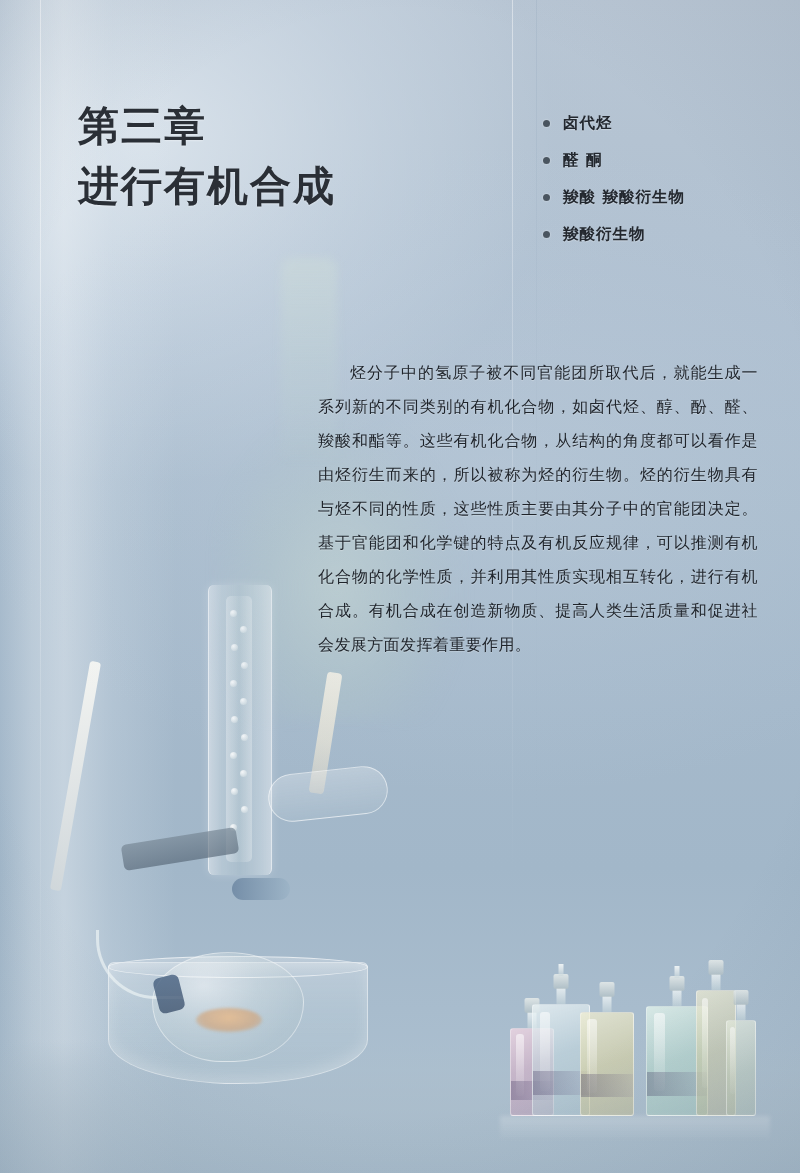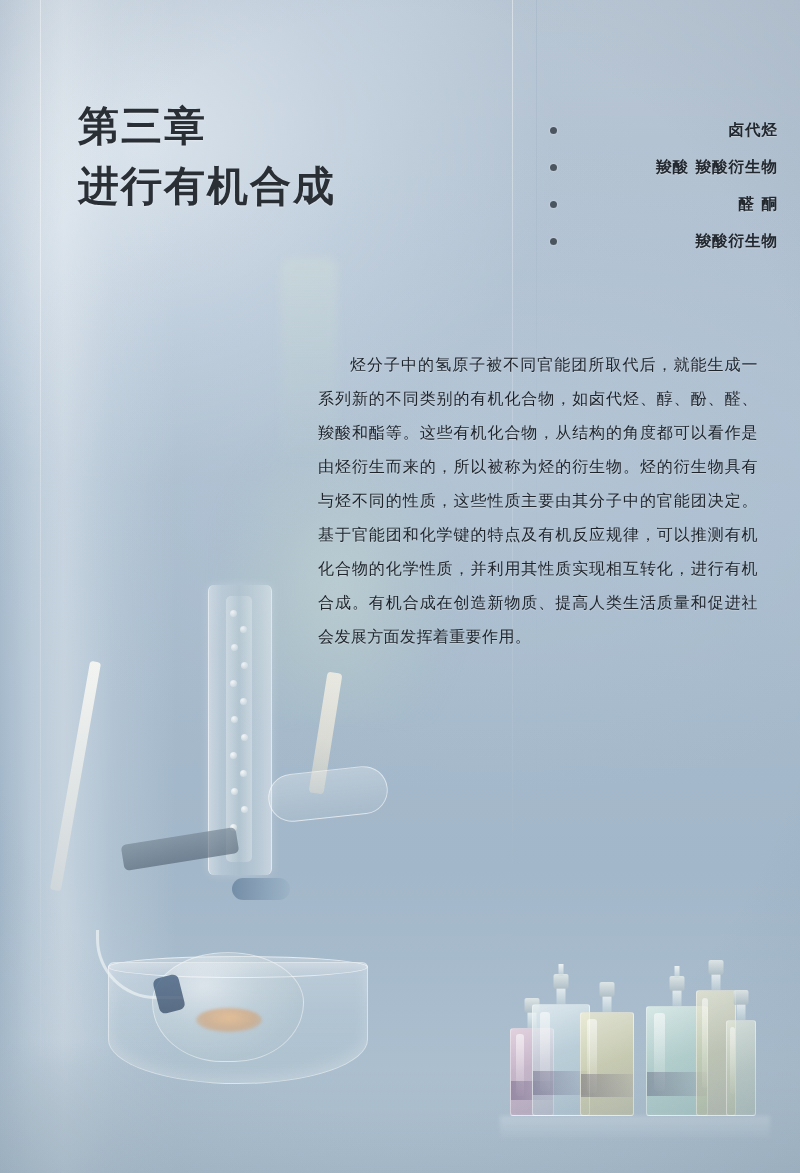--- a/index.html
+++ b/index.html
@@ -307,23 +307,22 @@
     letter-spacing: 2px;
     text-shadow: 0 1px 2px rgba(255,255,255,0.35);
   }
 
   .toc {
     position: absolute;
     left: 540px;
     top: 112px;
     width: 230px;
     list-style: none;
-    margin: 8px;
+    margin: 1px;
     padding: 0;
-    text-align: right;
   }
   .toc li {
     position: relative;
     padding-left: 22px;
     margin-bottom: 17px;
     font-family: "DejaVu Sans", "Liberation Sans", sans-serif;
     font-weight: 700;
     font-size: 15.5px;
     line-height: 20px;
     color: #23282f;
@@ -347,21 +346,20 @@
     top: 340px;
     width: 440px;
     font-family: "DejaVu Sans", "Liberation Sans", sans-serif;
     font-size: 16px;
     line-height: 34px;
     color: #1f242b;
     text-align: justify;
     text-indent: 2em;
     letter-spacing: 0.4px;
     text-shadow: 0 1px 1px rgba(255,255,255,0.28);
-    margin-top: 8px;
   }
 </style>
 </head>
 <body>
 
 <div class="page">
 
   <div class="bg-layer bg-glow-tl"></div>
   <div class="bg-layer bg-glow-col"></div>
   <div class="bg-seam s1"></div>
@@ -464,25 +462,25 @@
       <div class="title-line">进行有机合成</div>
     </div>
 
     <ul class="toc">
       <li>
         <span class="dot"></span>
         <span>卤代烃</span>
       </li>
       <li>
         <span class="dot"></span>
-        <span>羧酸  羧酸衍生物</span>
+        <span>醛  酮</span>
       </li>
       <li>
         <span class="dot"></span>
-        <span>醛  酮</span>
+        <span>羧酸  羧酸衍生物</span>
       </li>
       <li>
         <span class="dot"></span>
         <span>羧酸衍生物</span>
       </li>
     </ul>
 
     <p class="intro">烃分子中的氢原子被不同官能团所取代后，就能生成一系列新的不同类别的有机化合物，如卤代烃、醇、酚、醛、羧酸和酯等。这些有机化合物，从结构的角度都可以看作是由烃衍生而来的，所以被称为烃的衍生物。烃的衍生物具有与烃不同的性质，这些性质主要由其分子中的官能团决定。基于官能团和化学键的特点及有机反应规律，可以推测有机化合物的化学性质，并利用其性质实现相互转化，进行有机合成。有机合成在创造新物质、提高人类生活质量和促进社会发展方面发挥着重要作用。</p>
 
   </div>

